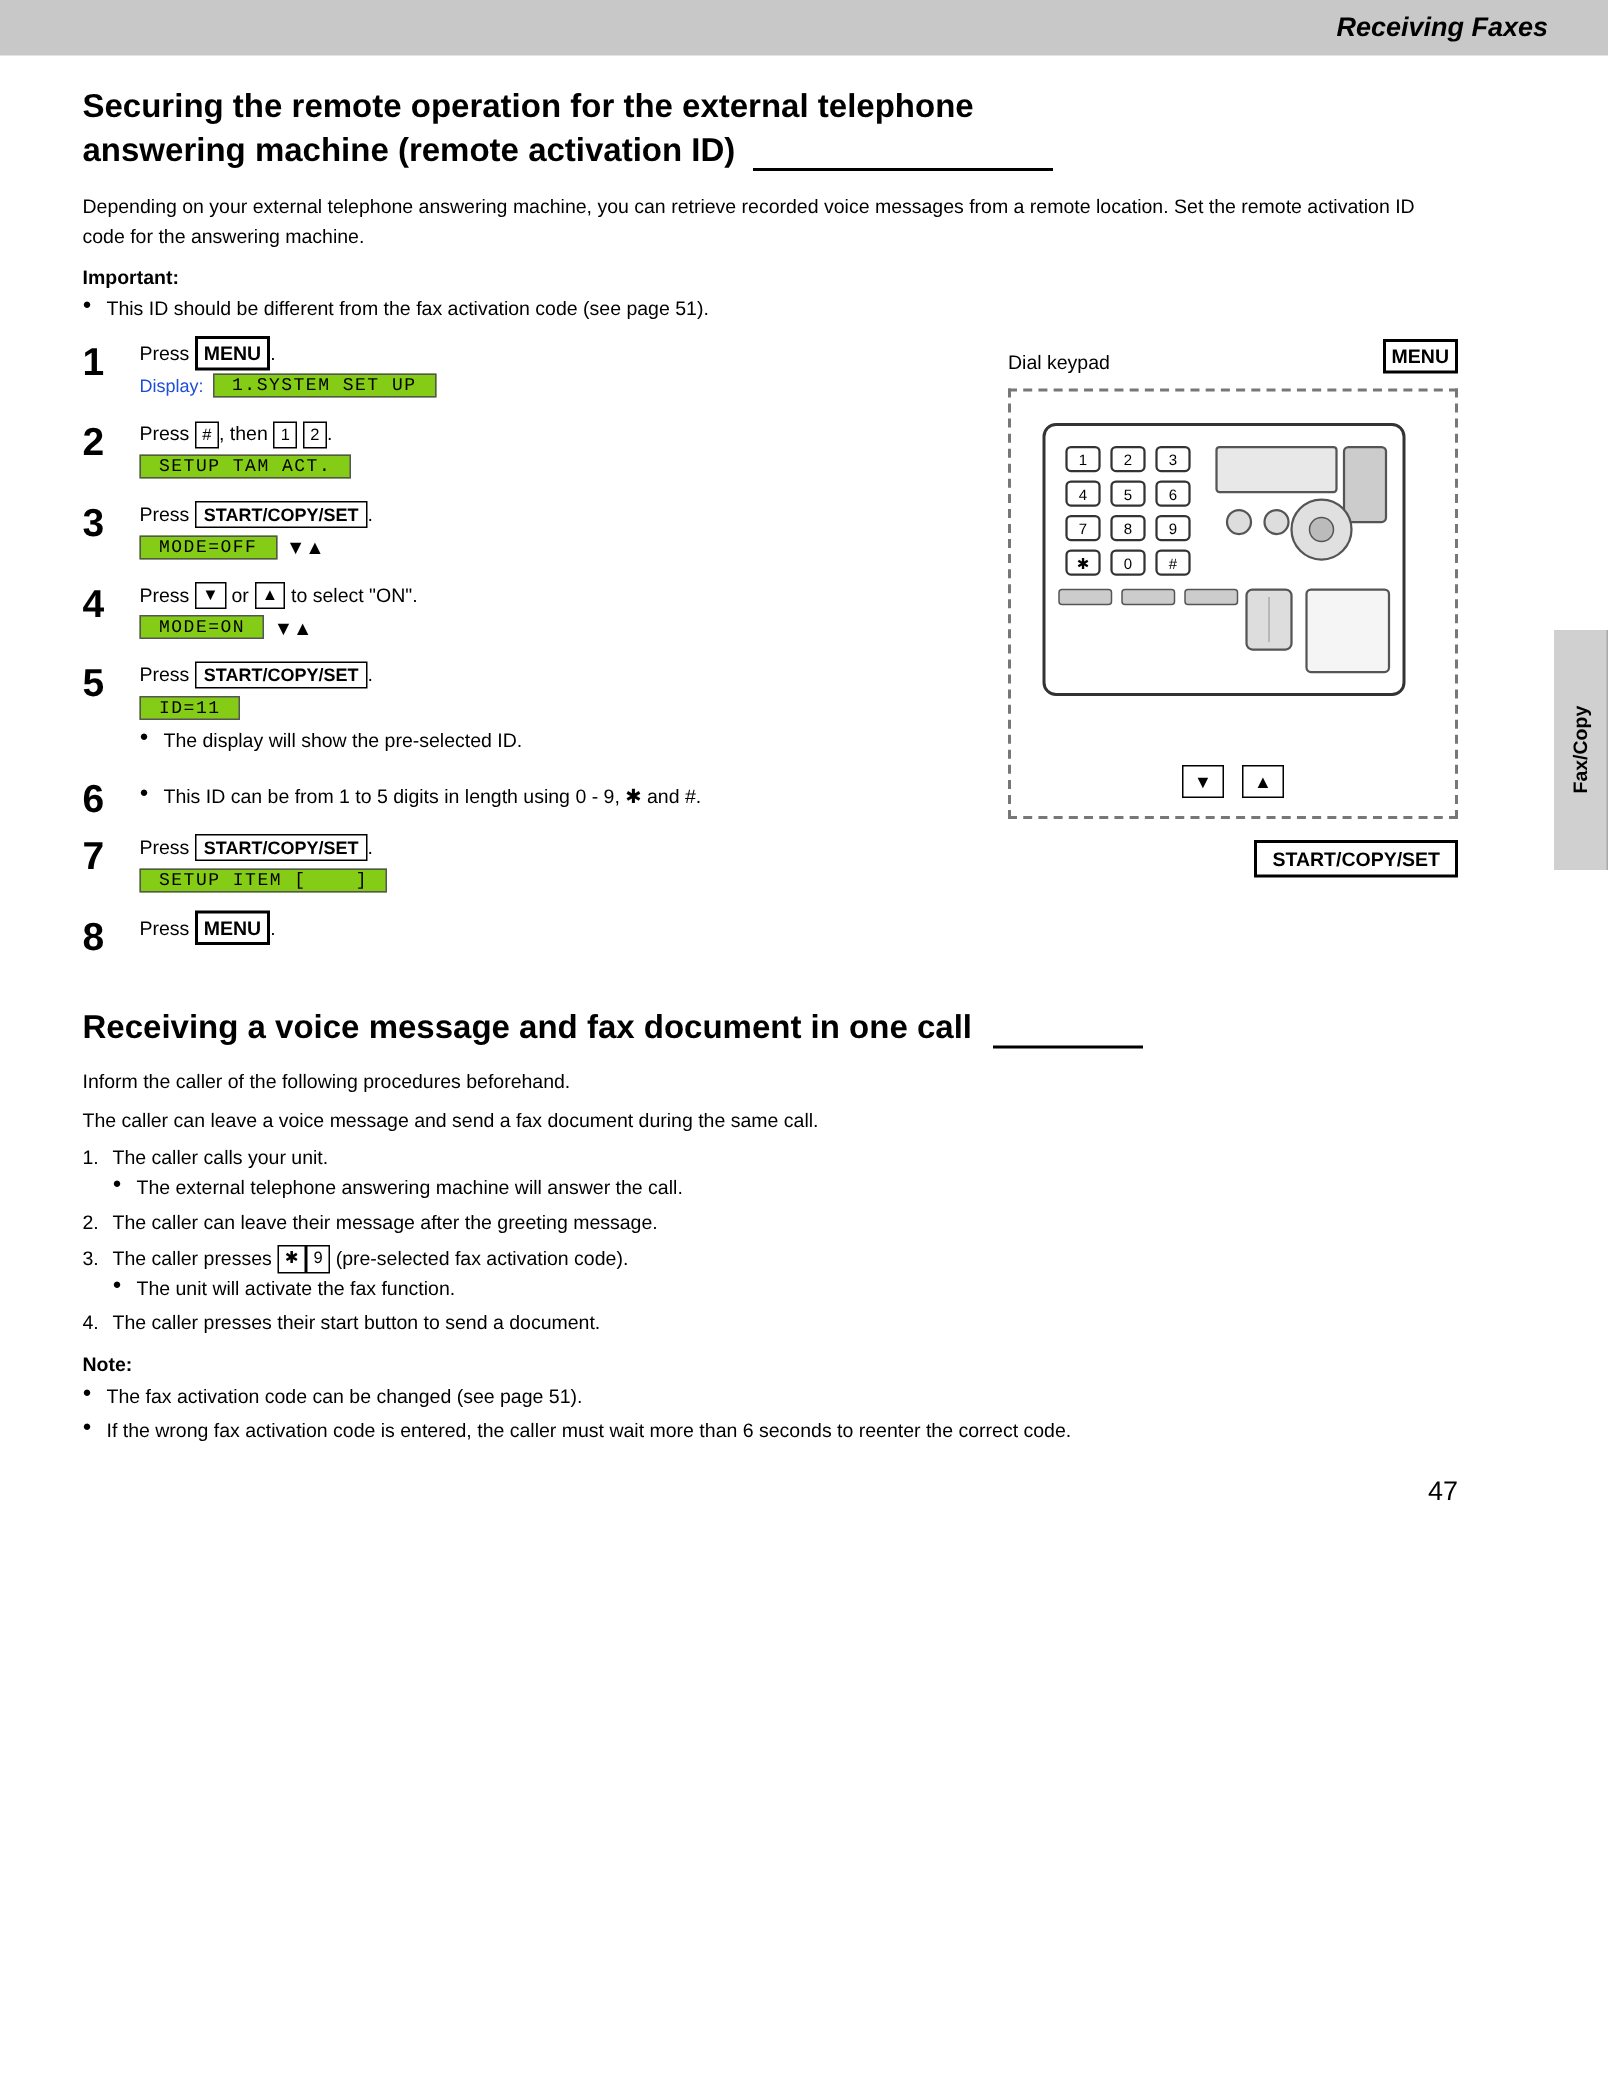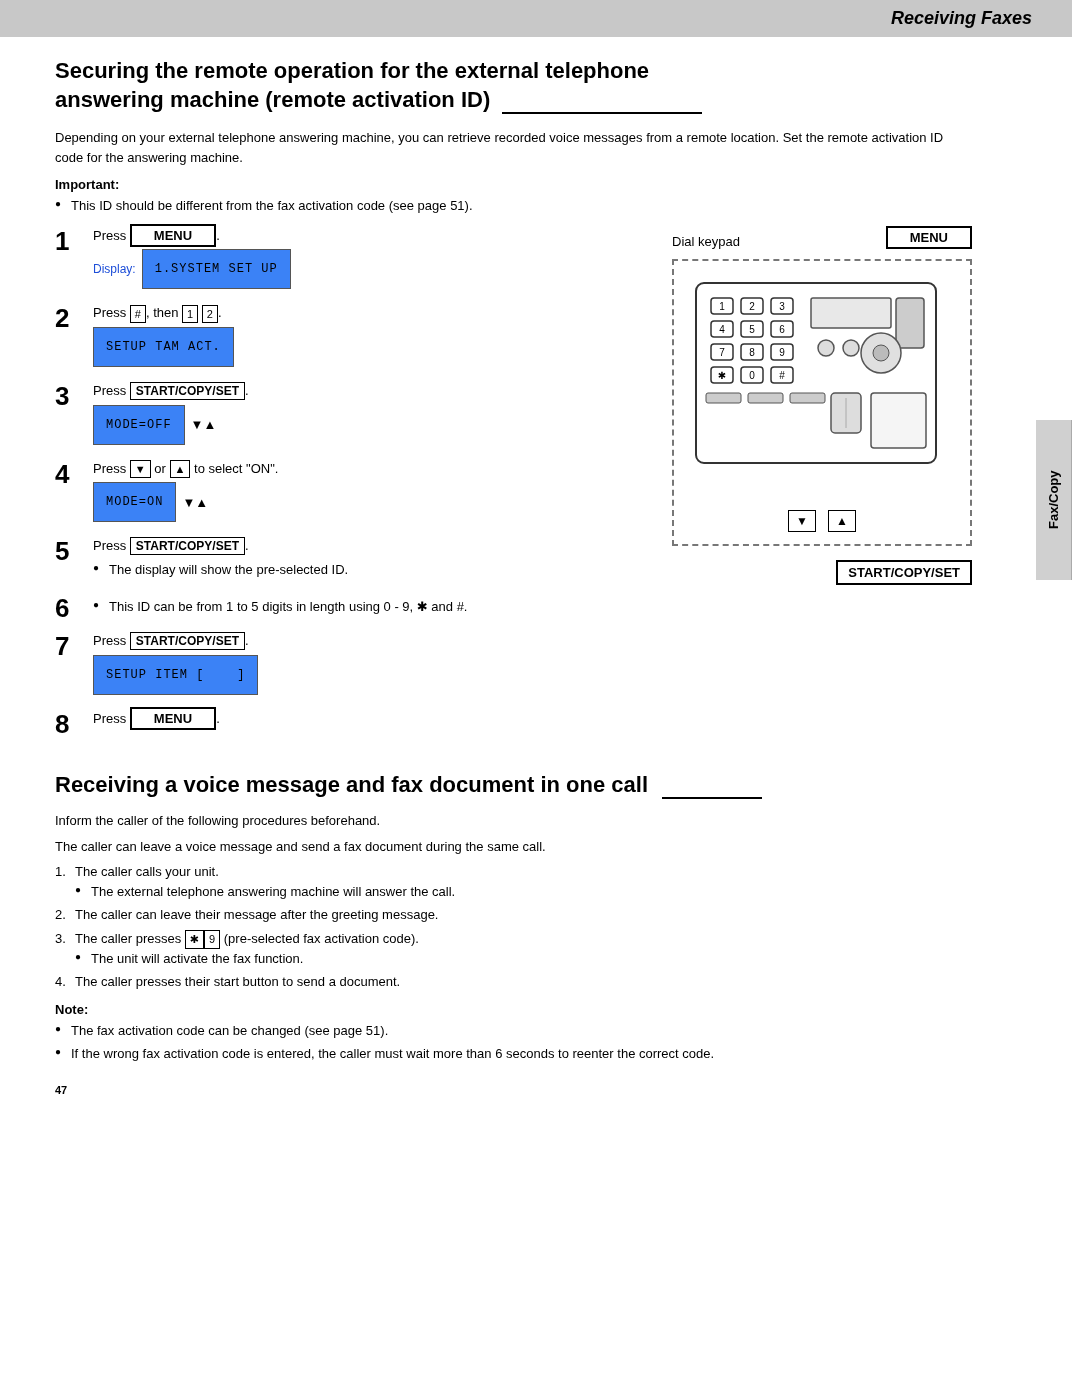--- a/index.html
+++ b/index.html
@@ -156,40 +156,40 @@
     }
 
     .display-label {
       font-size: 12px;
       margin-right: 6px;
       color: #1d4ed8;
     }
 
     .display-box {
       border: 1px solid #555;
-      padding: 12px 12px;
+      padding: 0 12px;
       font-family: 'Courier New', monospace;
       font-size: 12px;
-      background: #3b82f6;
+      background: #84cc16;
       letter-spacing: 1px;
       display: inline-block;
     }
 
     
     .btn-bordered {
       border: 1.5px solid #000;
       padding: 1px 5px;
       font-size: 12px;
       font-weight: bold;
       display: inline;
     }
 
     .btn-menu {
       border: 2px solid #000;
-      padding: 2px 22px;
+      padding: 2px 4px;
       font-size: 13px;
       font-weight: bold;
       display: inline;
     }
 
     
     .diagram-wrapper {
       border: 2px dashed #777;
       padding: 12px;
       position: relative;
@@ -262,25 +262,24 @@
 
     .note-label {
       font-weight: bold;
       font-size: 13px;
       margin-top: 10px;
       margin-bottom: 4px;
     }
 
     
     .page-number {
-      text-align: left;
-      font-size: 11px;
+      text-align: right;
+      font-size: 18px;
       margin-top: 20px;
       padding-bottom: 20px;
-      font-weight: bold;
     }
 
     
     .key-box {
       border: 1.5px solid #000;
       padding: 0px 4px;
       font-size: 11px;
       display: inline-block;
       vertical-align: middle;
     }
@@ -367,20 +366,23 @@
               <span style="margin-left:6px; font-size:13px;">▼▲</span>
             </div>
           </div>
         </div>
 
         <div class="step-row">
           <div class="step-number">5</div>
           <div class="step-content">
             <div class="step-text">
               Press <span class="btn-bordered">START/COPY/SET</span>.
+            </div>
+            <div class="display-box-row">
+              <span class="display-box">ID=11</span>
             </div>
             <div class="bullet-item" style="margin-top:4px;">The display will show the pre-selected ID.</div>
           </div>
         </div>
 
         <div class="step-row">
           <div class="step-number">6</div>
           <div class="step-content">
             <div class="bullet-item" style="margin-top:4px;">This ID can be from 1 to 5 digits in length using 0 - 9, ✱ and #.</div>
           </div>

